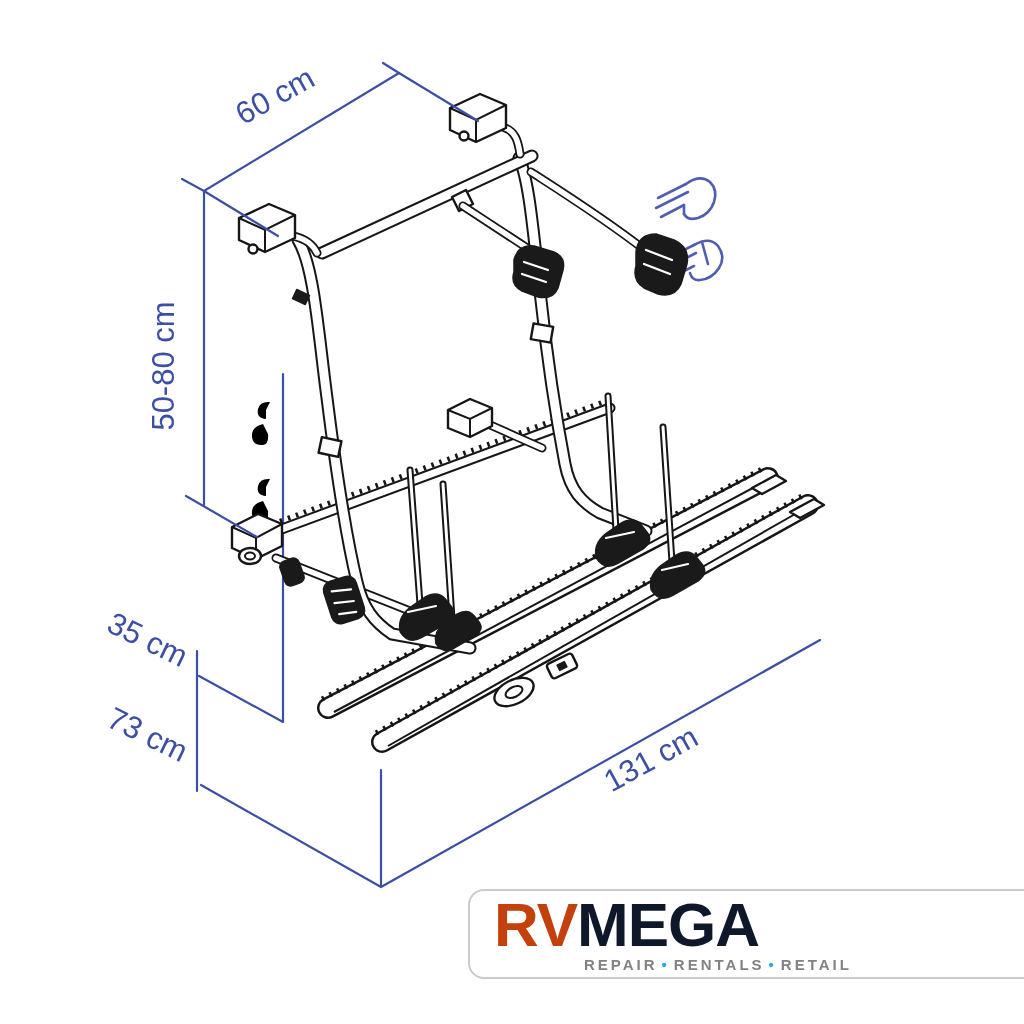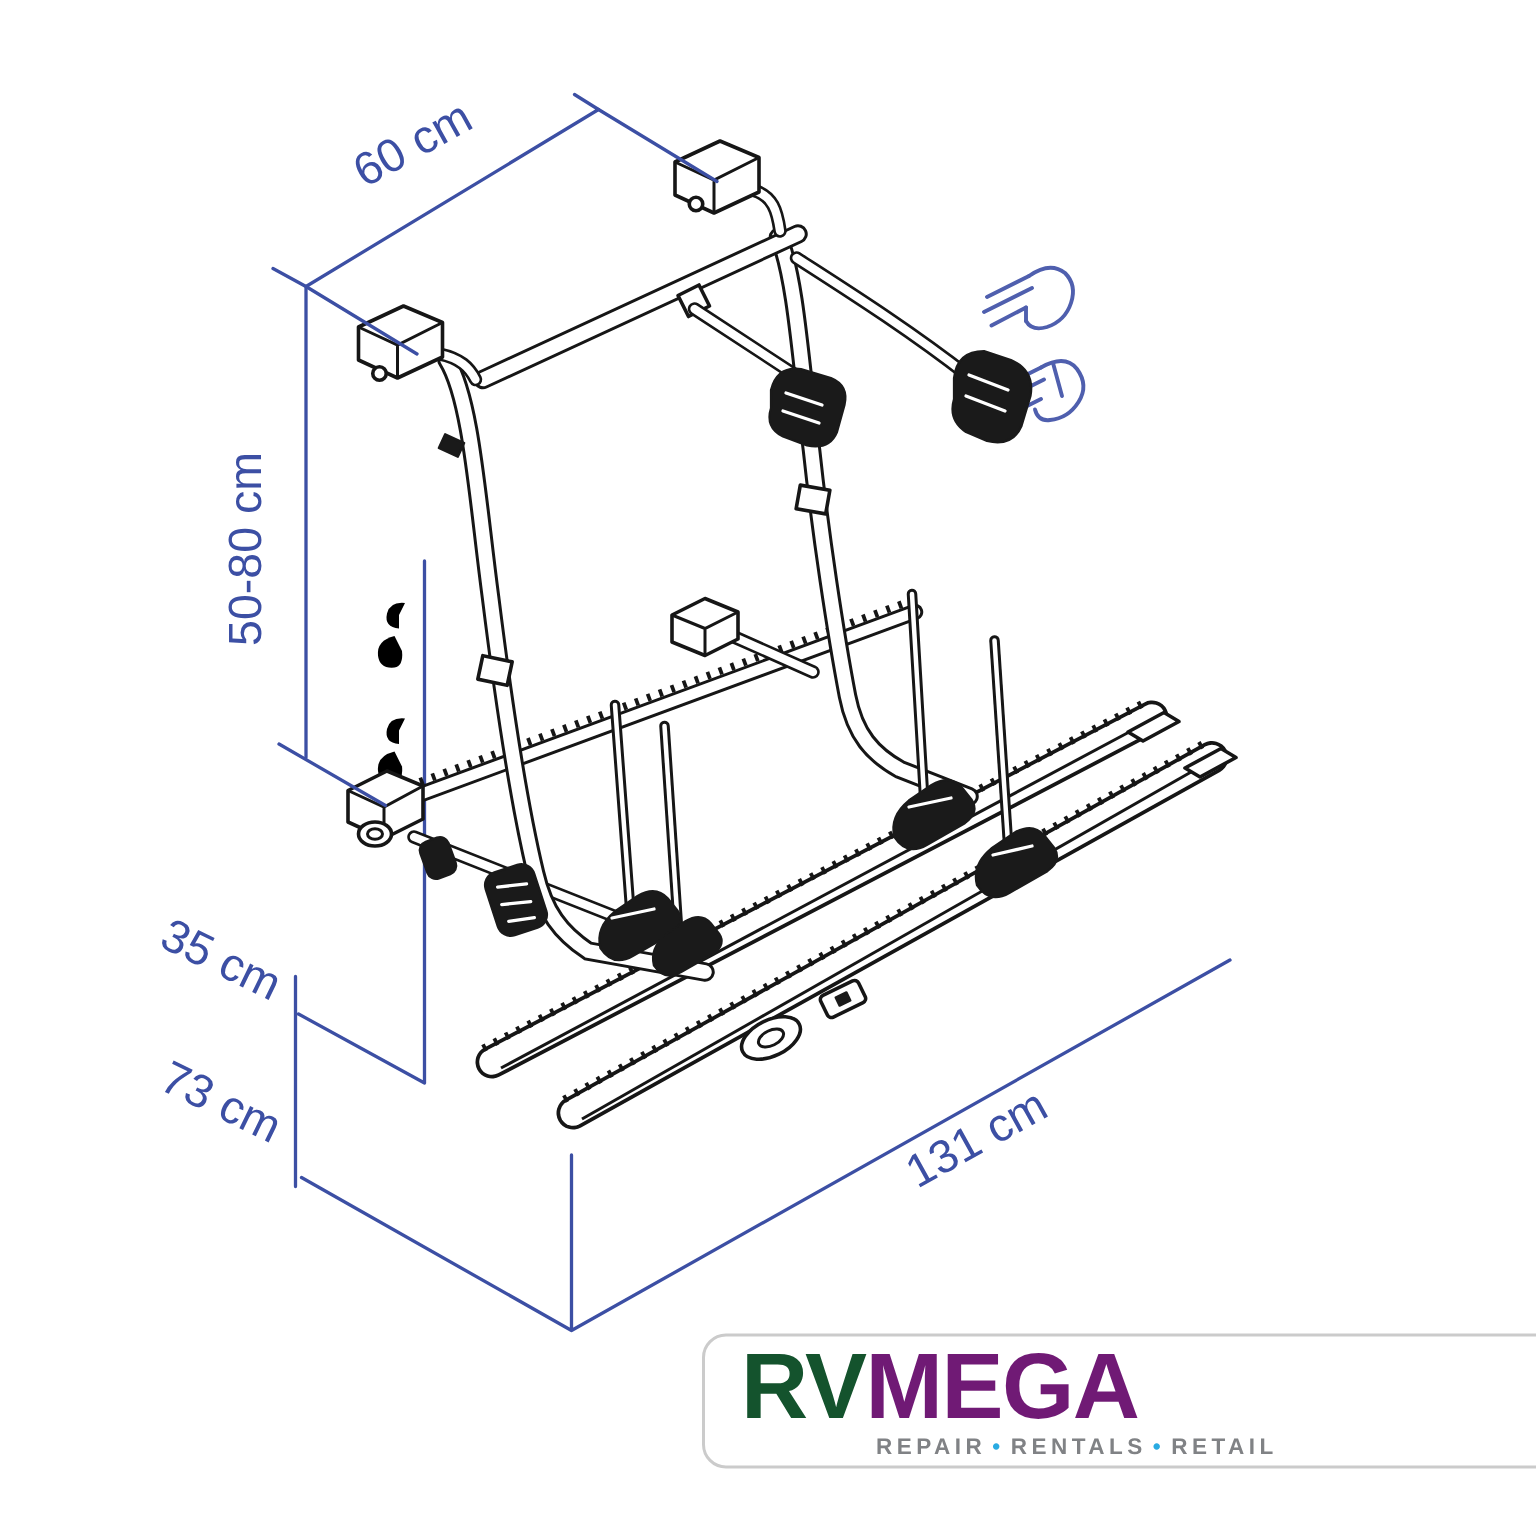--- a/index.html
+++ b/index.html
@@ -29,22 +29,22 @@
   .solid{fill:#1a1a1a;stroke:#1a1a1a;stroke-width:1.5;stroke-linejoin:round;}
   .wdet{stroke:#ffffff;stroke-width:2.2;fill:none;stroke-linecap:round;}
   .stick-o{stroke:#161616;stroke-width:7;fill:none;stroke-linecap:round;}
   .stick-i{stroke:#ffffff;stroke-width:3;fill:none;stroke-linecap:round;}
 
   
   .logo-card{position:absolute;left:468px;top:889px;width:572px;height:90px;
     background:#ffffff;border:2px solid #cbcbcb;border-radius:16px;
     box-sizing:border-box;padding:4px 0 0 24px;}
   .brand{font-weight:bold;font-size:62px;line-height:60px;letter-spacing:-1px;white-space:nowrap;}
-  .brand .rv{color:#14532d;}
-  .brand .mega{color:#701a75;}
+  .brand .rv{color:#c2410c;}
+  .brand .mega{color:#0f172a;}
   .tagline{margin-left:90px;margin-top:1px;font-size:15px;font-weight:bold;
     letter-spacing:3px;color:#808285;white-space:nowrap;}
   .tagline .dot{color:#29ABE2;padding:0 4px;}
 </style>
 </head>
 <body>
 
 <svg width="1024" height="1024" viewBox="0 0 1024 1024">
 
   <defs>

